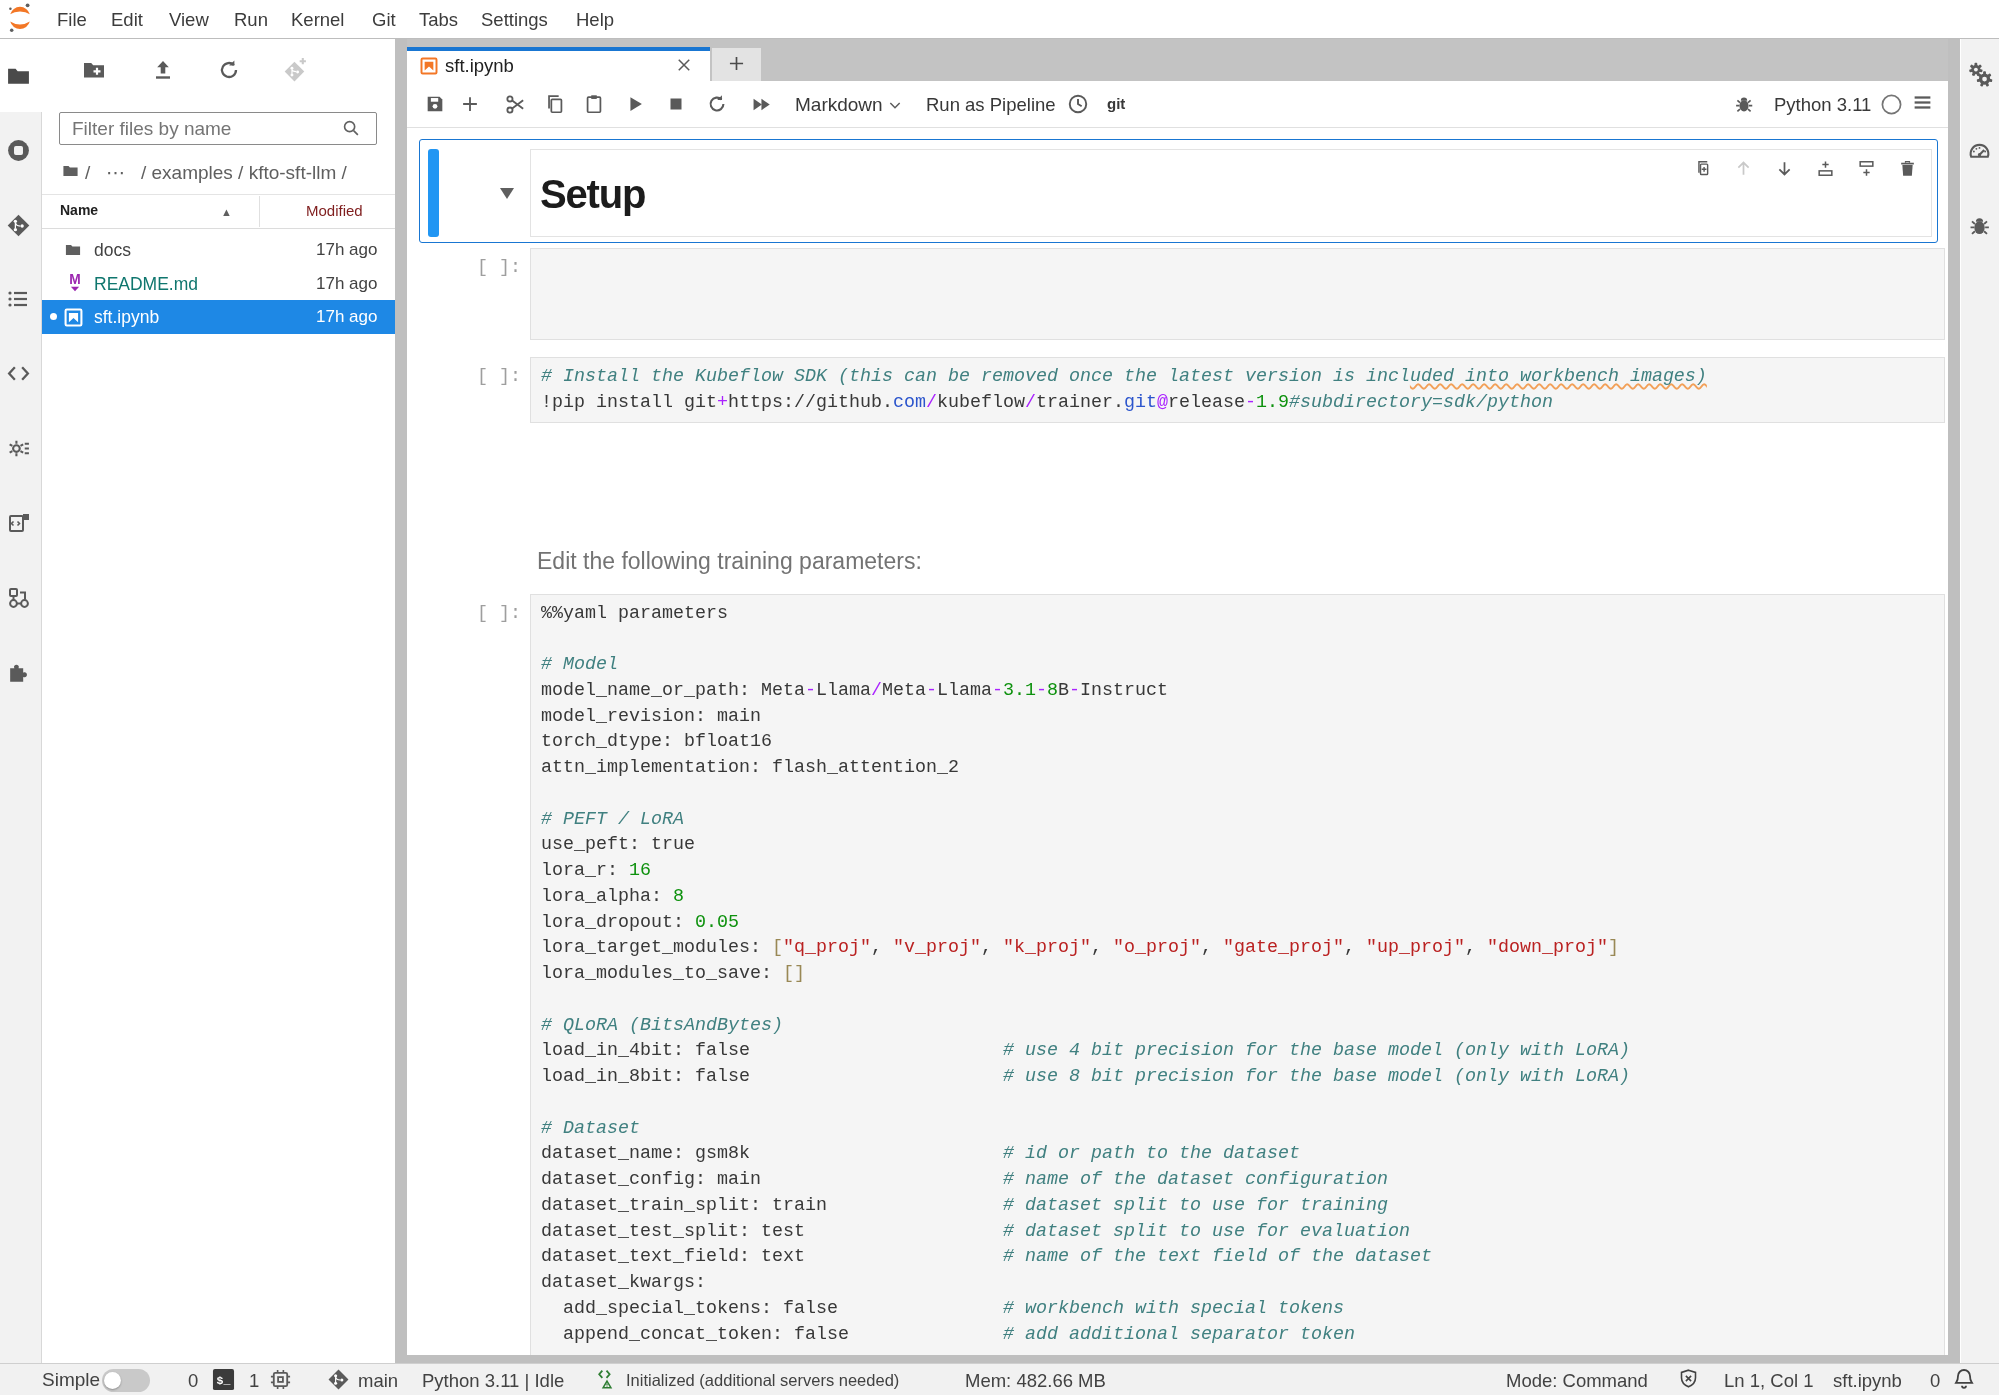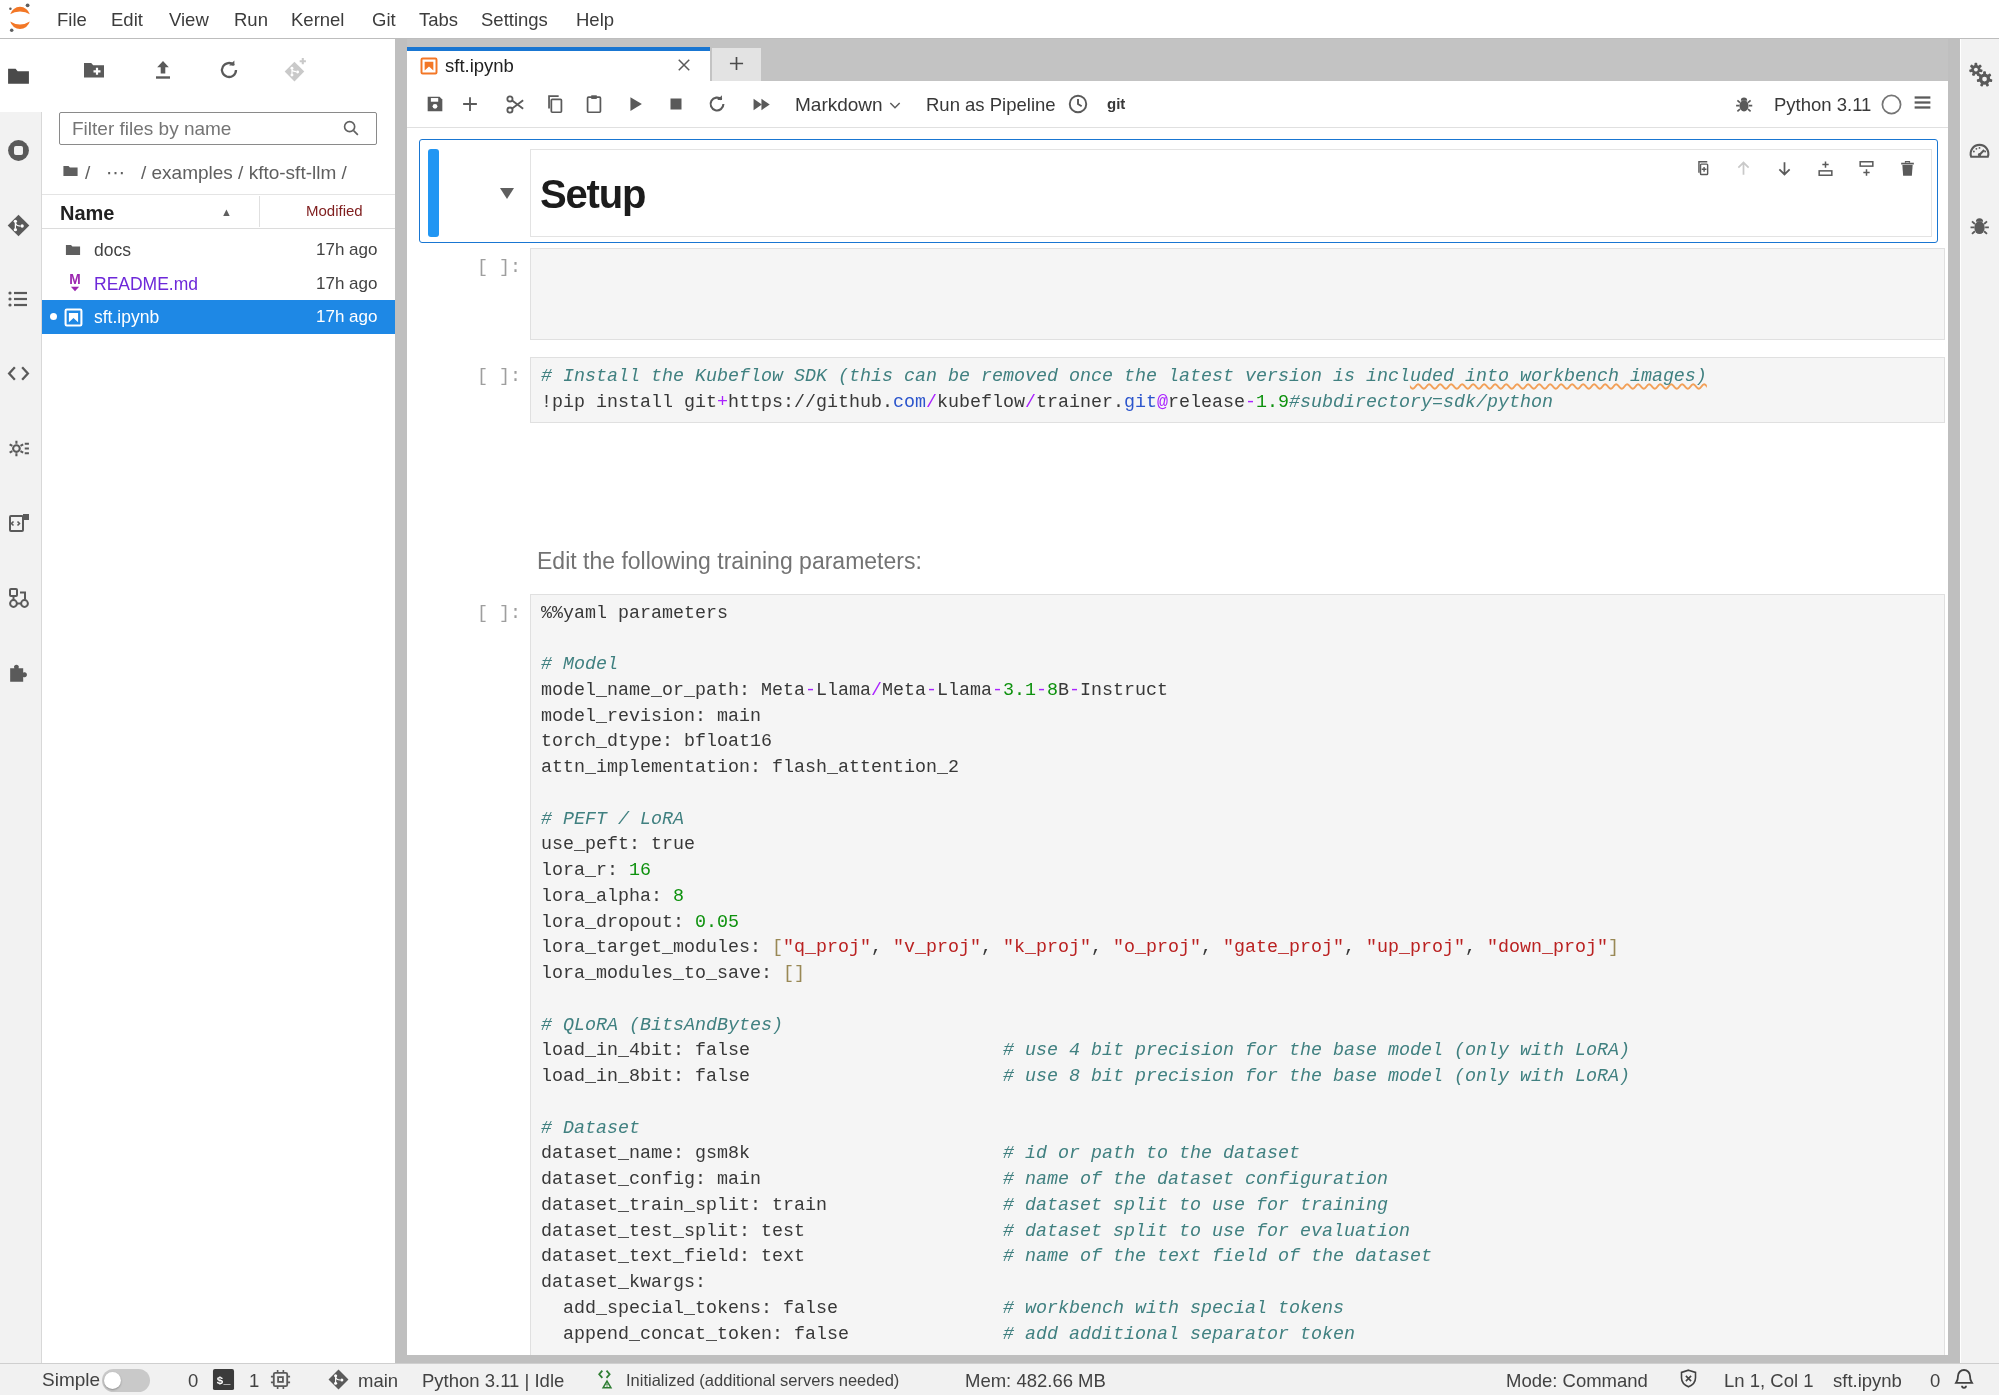--- a/index.html
+++ b/index.html
@@ -106,33 +106,33 @@
 <svg style="position:absolute;left:340px;top:117px" width="22" height="22" viewBox="0 0 24 24" fill="none">
     <circle cx="10.5" cy="10.5" r="5.5" stroke="#616161" stroke-width="1.8"></circle>
     <path d="M14.8 14.8l4.7 4.7" stroke="#616161" stroke-width="1.8"></path>
   </svg>
 <svg style="position:absolute;left:62px;top:162px" width="17" height="17" viewBox="0 0 24 24" fill="none">
     <path d="M2 5.5h7.2l2 2.3H22v12H2z" fill="#5f5f5f"></path>
   </svg>
 <span class="t" style="left:85px;top:161px;font-size:19px;color:#5f5f5f">/   ⋯   / examples / kfto-sft-llm /</span>
 <div class="abs" style="left:42px;top:194px;width:353px;height:34.5px;border-top:1px solid #e4e4e4;border-bottom:1px solid #dcdcdc"></div>
 <div class="abs" style="left:259px;top:196px;width:1px;height:31px;background:#e0e0e0"></div>
-<span class="t" style="left:60px;top:202px;font-size:20px;font-weight:bold;color:#212121">Name</span>
+<span class="t" style="left:60px;top:202px;font-size:14px;font-weight:bold;color:#212121">Name</span>
 <span class="t" style="left:221px;top:206px;font-size:11px;color:#5f5f5f">▲</span>
 <span class="t" style="left:306px;top:202px;font-size:15px;color:#7f1d1d">Modified</span>
 <svg style="position:absolute;left:63px;top:241px" width="20" height="17" viewBox="0 0 24 24" fill="none">
     <path d="M2 5.5h7.2l2 2.3H22v12H2z" fill="#5f5f5f"></path>
   </svg>
 <span class="t" style="left:94px;top:240px;font-size:17.5px;color:#424242">docs</span>
 <span class="t" style="left:316px;top:240px;font-size:17px;color:#424242">17h ago</span>
 <svg style="position:absolute;left:64px;top:271px" width="22" height="24" viewBox="0 0 24 24" fill="none">
     <text x="12" y="13" text-anchor="middle" font-family="Liberation Sans" font-size="15" font-weight="bold" fill="#9c27b0">M</text>
     <path d="M7.5 16h9L12 21z" fill="#9c27b0"></path>
   </svg>
-<span class="t" style="left:94px;top:274px;font-size:17.5px;color:#6d28d9">README.md</span>
+<span class="t" style="left:94px;top:274px;font-size:17.5px;color:#0f766e">README.md</span>
 <span class="t" style="left:316px;top:274px;font-size:17px;color:#424242">17h ago</span>
 <div class="abs" style="left:42px;top:300px;width:353px;height:33.5px;background:#1e88e5"></div>
 <div class="abs" style="left:50px;top:313px;width:7px;height:7px;border-radius:50%;background:#fff"></div>
 <svg style="position:absolute;left:64px;top:308px" width="19" height="19" viewBox="0 0 24 24" fill="none">
     <rect x="2" y="2" width="20" height="20" rx="1.5" stroke="#fff" stroke-width="2.6" fill="none"></rect>
     <path d="M6.2 6.2h11.6V18L12 12.6 6.2 18z" fill="#fff"></path>
   </svg>
 <span class="t" style="left:94px;top:307px;font-size:17.5px;color:#fff">sft.ipynb</span>
 <span class="t" style="left:316px;top:307px;font-size:17px;color:#fff">17h ago</span>
 <div class="abs" style="left:395px;top:39px;width:1565px;height:1324px;background:#bfbfbf"></div>

